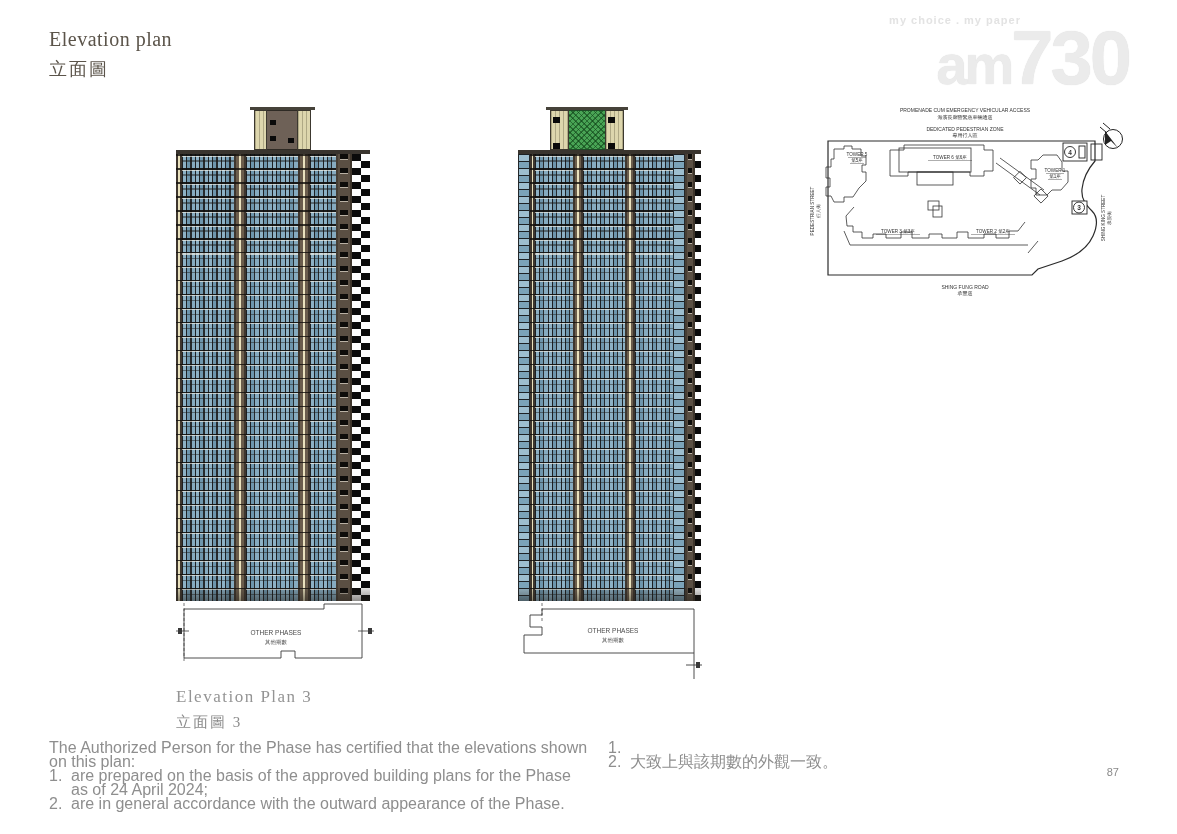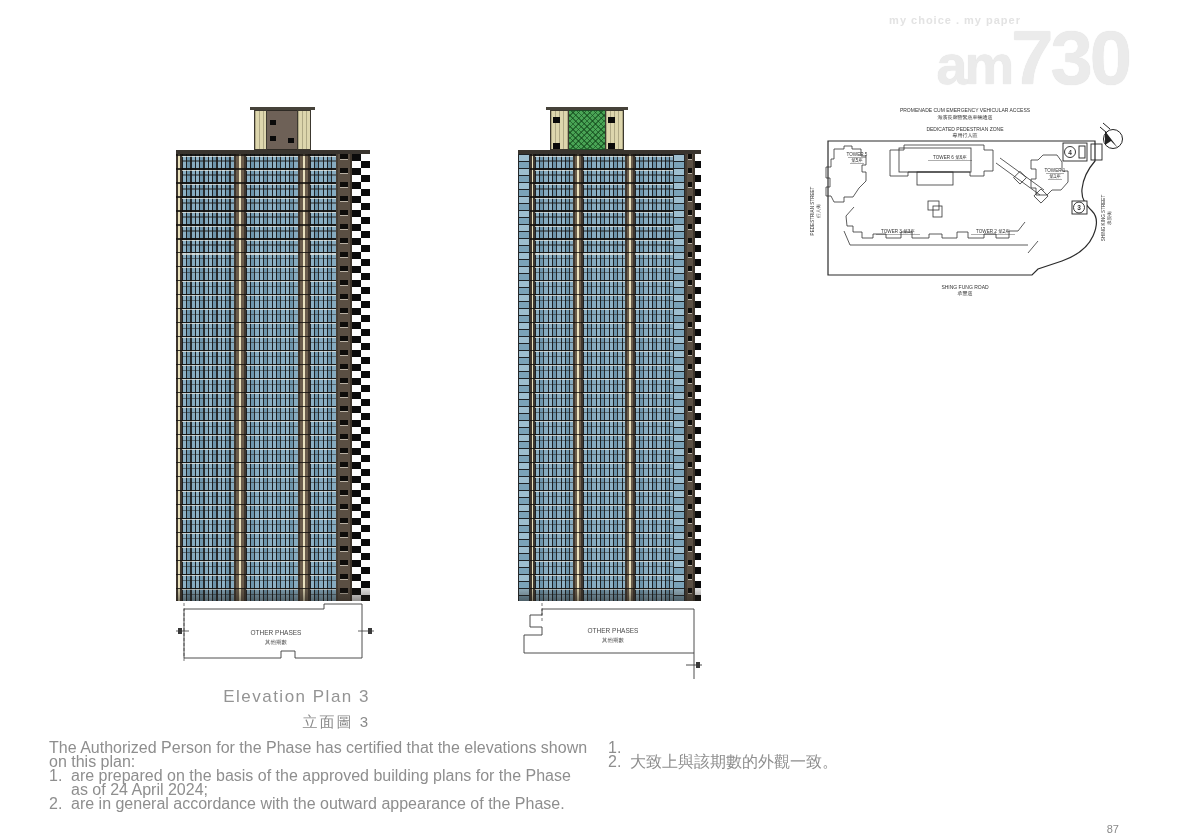--- a/index.html
+++ b/index.html
@@ -79,37 +79,41 @@
     border-left:1px solid #23272a; border-right:1px solid #23272a;
     background:repeating-linear-gradient(to bottom, #1d2124 0 1px, #9dbecf 1px 7px, #1d2124 7px 8px, #7ba3b9 8px 14px);
   }
   .sideface { background:#5a4f43; box-shadow:inset 2px 0 0 #463d33, inset -2px 0 0 #3e352b; }
   .sideface-win { width:45%; height:100%; margin:0 auto;
     background:repeating-linear-gradient(to bottom, #0d0c0a 0 5px, rgba(236,230,216,.65) 5px 6px, transparent 6px 14px); }
   .zigA { background:repeating-linear-gradient(to bottom, #0a0a0a 0 7px, #fdfdfd 7px 14px); }
   .zigB { background:repeating-linear-gradient(to bottom, #fdfdfd 0 7px, #0a0a0a 7px 14px); }
   .base-svg { display:block; }
   .base-svg text { font-family:"Liberation Sans",sans-serif; fill:#4a4a4a; }
-  .elev-captions { text-align:right; margin-top:8px; }
+  .elev-captions { text-align:left; margin-top:8px;font-family:Liberation Serif, serif; }
   .cap-en { font-size:17px; color:#949494; letter-spacing:1.5px; }
   .cap-zh { font-size:15px; color:#8a8a8a; letter-spacing:2px; margin-top:6px; }
   
   .notes { position:absolute; top:741px; font-size:16px; line-height:14px; color:#8e8e8e; }
   .notes-en { left:49px; width:540px; }
   .notes-zh { left:608px; width:500px; }
   .note-item { display:flex; }
   .note-num { width:22px; flex:0 0 22px; }
   
-  .pagenum { position:absolute; right:58px; top:823px; font-size:11px; color:#8a8a8a;margin-left:24px; }
+  .pagenum { position:absolute; right:58px; top:766px; font-size:11px; color:#8a8a8a;margin-left:24px; }
 </style>
 </head>
 <body>
 
 <div class="page">
 
+  <div class="title-block">
+    <div class="title-en">Elevation plan</div>
+    <div class="title-zh">立面圖</div>
+  </div>
 
   <div class="wm">
     <div class="wm-tag">my choice . my paper</div>
     <div class="wm-brand"><span class="wm-am">am</span><span class="wm-730">730</span></div>
   </div>
 
   <div class="keyplan">
     <svg class="kp-svg" viewBox="0 0 330 200" width="330" height="200">
 
       <text x="165" y="9" font-size="5" text-anchor="middle">PROMENADE CUM EMERGENCY VEHICULAR ACCESS</text>

